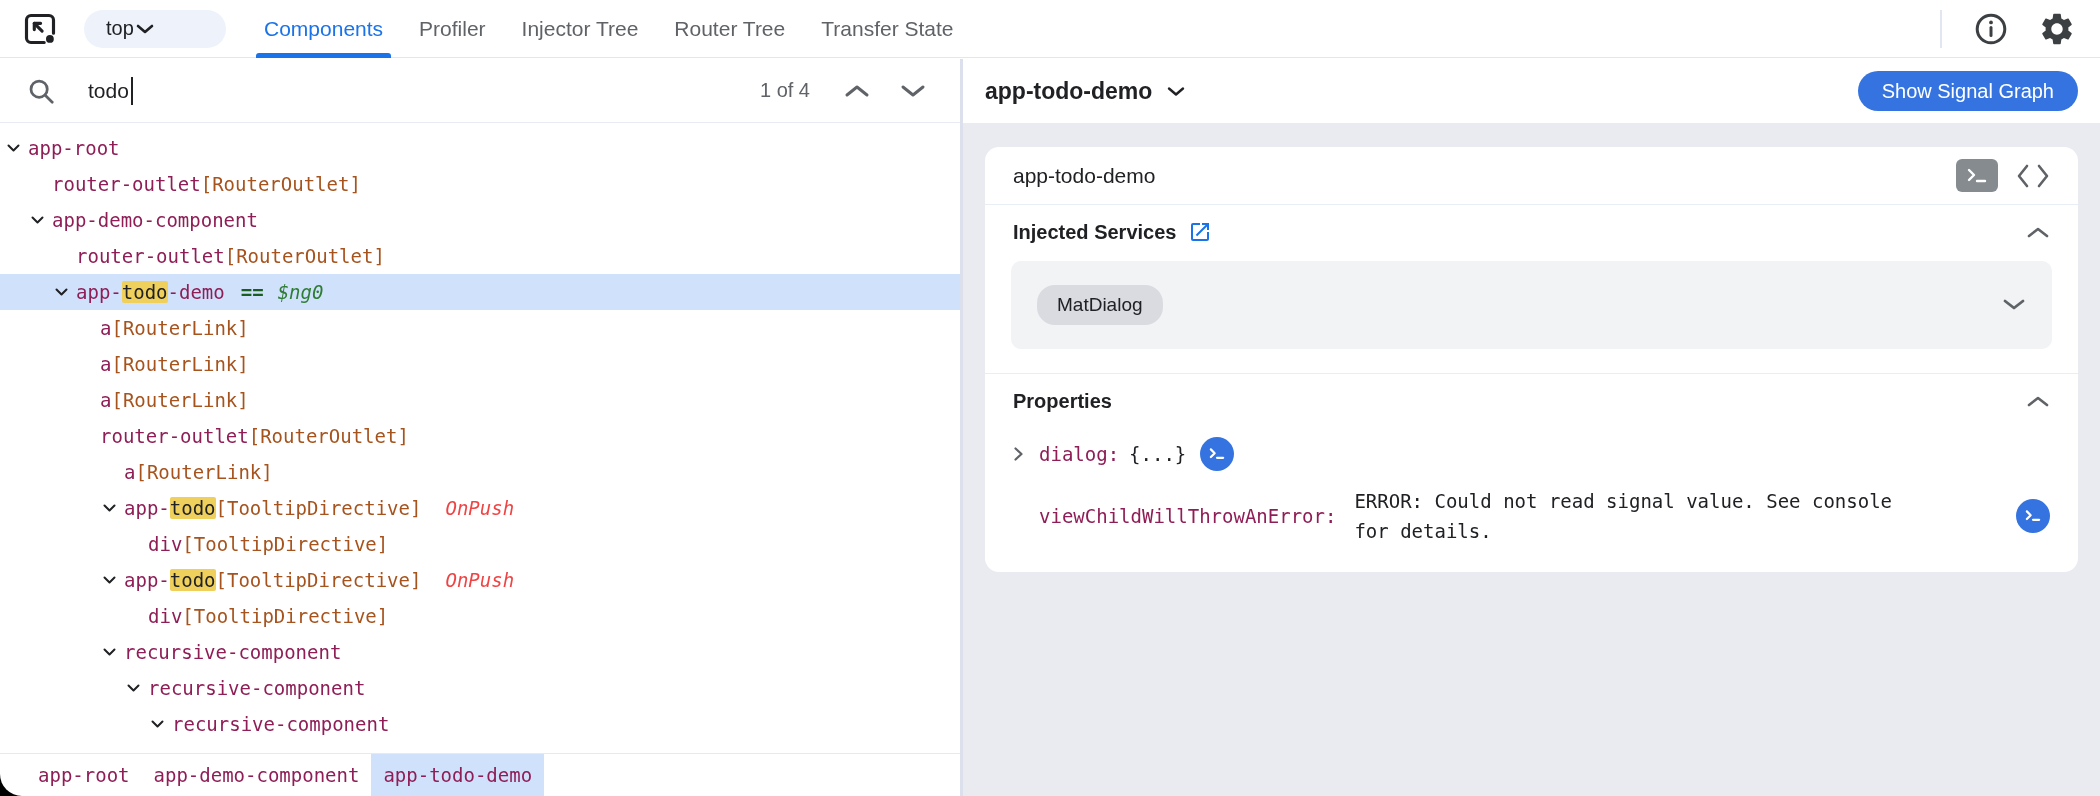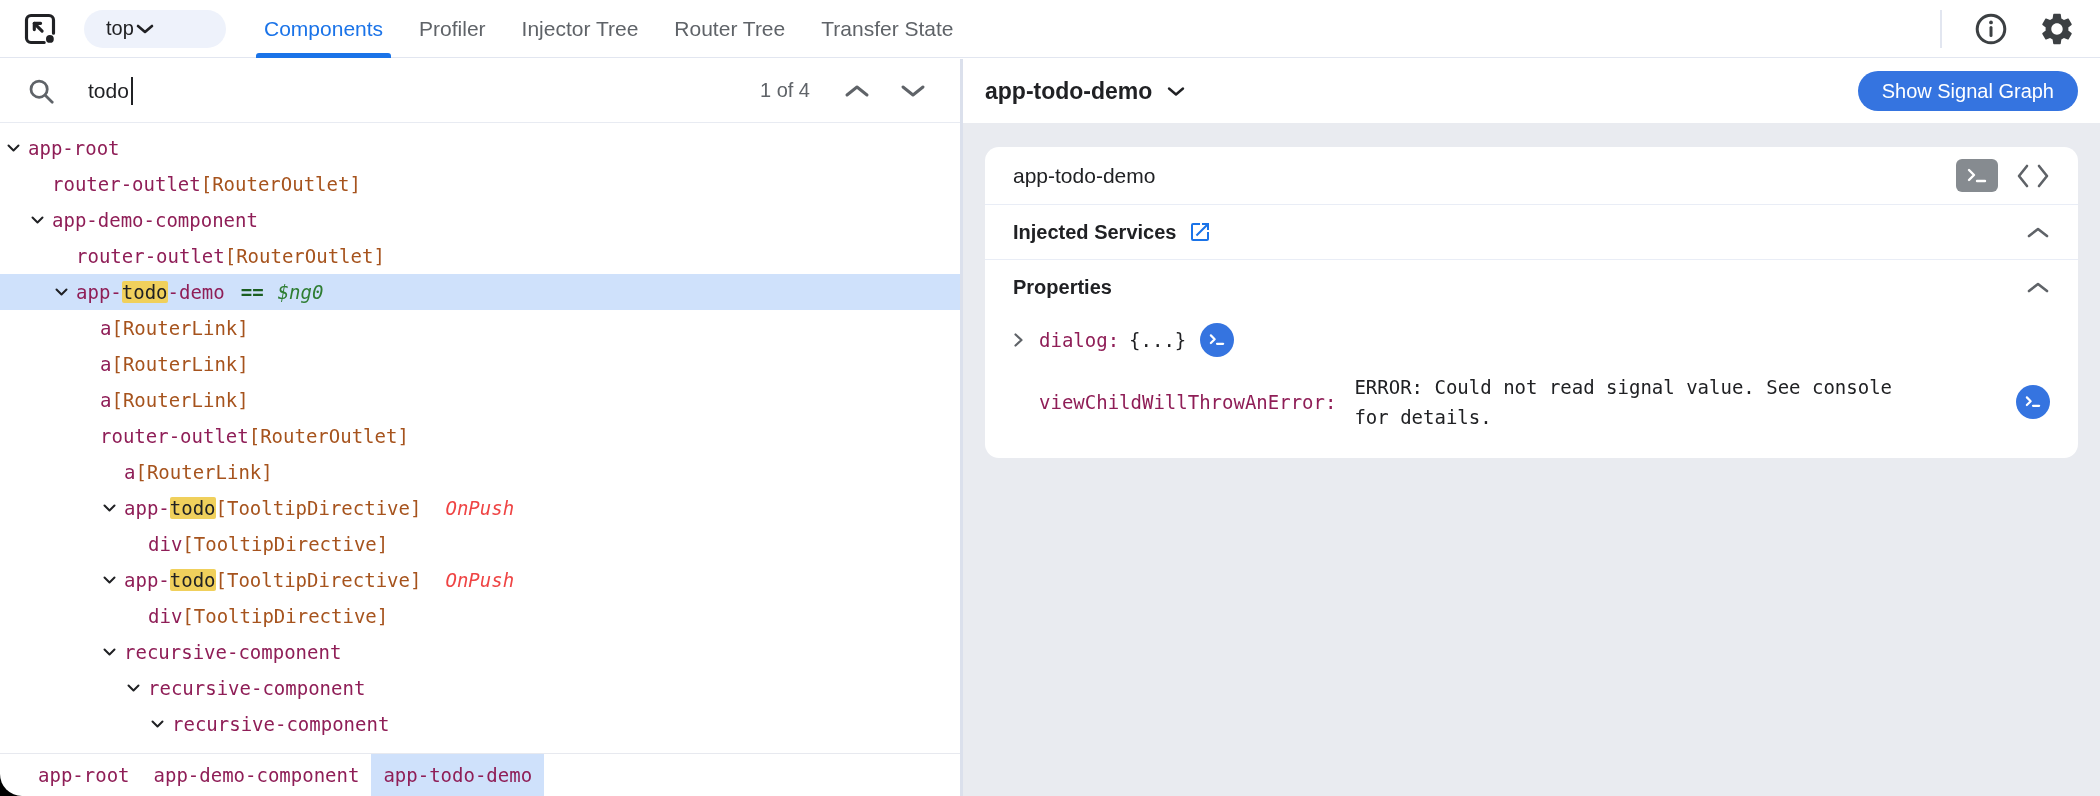--- a/index.html
+++ b/index.html
@@ -265,20 +265,32 @@
           </span>
         </span>
         <span class="sec-chev">
           <span>
             <svg width="24" height="14" viewBox="0 0 24 14" fill="none" stroke="#5f6368" stroke-width="2.6" stroke-linecap="round" stroke-linejoin="round">
                 <path d="M3 11l9-7 9 7"></path>
               </svg>
           </span>
         </span>
       </div>
+      <div class="svc-box">
+        <span id="chips" style="display:flex;gap:16px;">
+            <span class="chip">MatDialog</span>
+          </span>
+        <span class="chip-chev">
+          <span>
+            <svg width="24" height="14" viewBox="0 0 24 14" fill="none" stroke="#5f6368" stroke-width="2.8" stroke-linecap="round" stroke-linejoin="round">
+                <path d="M3 3l9 7 9-7"></path>
+              </svg>
+          </span>
+        </span>
+      </div>
       <div class="hr"></div>
       <div class="sec-row">
         <span class="sec-label">Properties</span>
         <span class="sec-chev">
           <span>
             <svg width="24" height="14" viewBox="0 0 24 14" fill="none" stroke="#5f6368" stroke-width="2.6" stroke-linecap="round" stroke-linejoin="round">
                 <path d="M3 11l9-7 9 7"></path>
               </svg>
           </span>
         </span>

